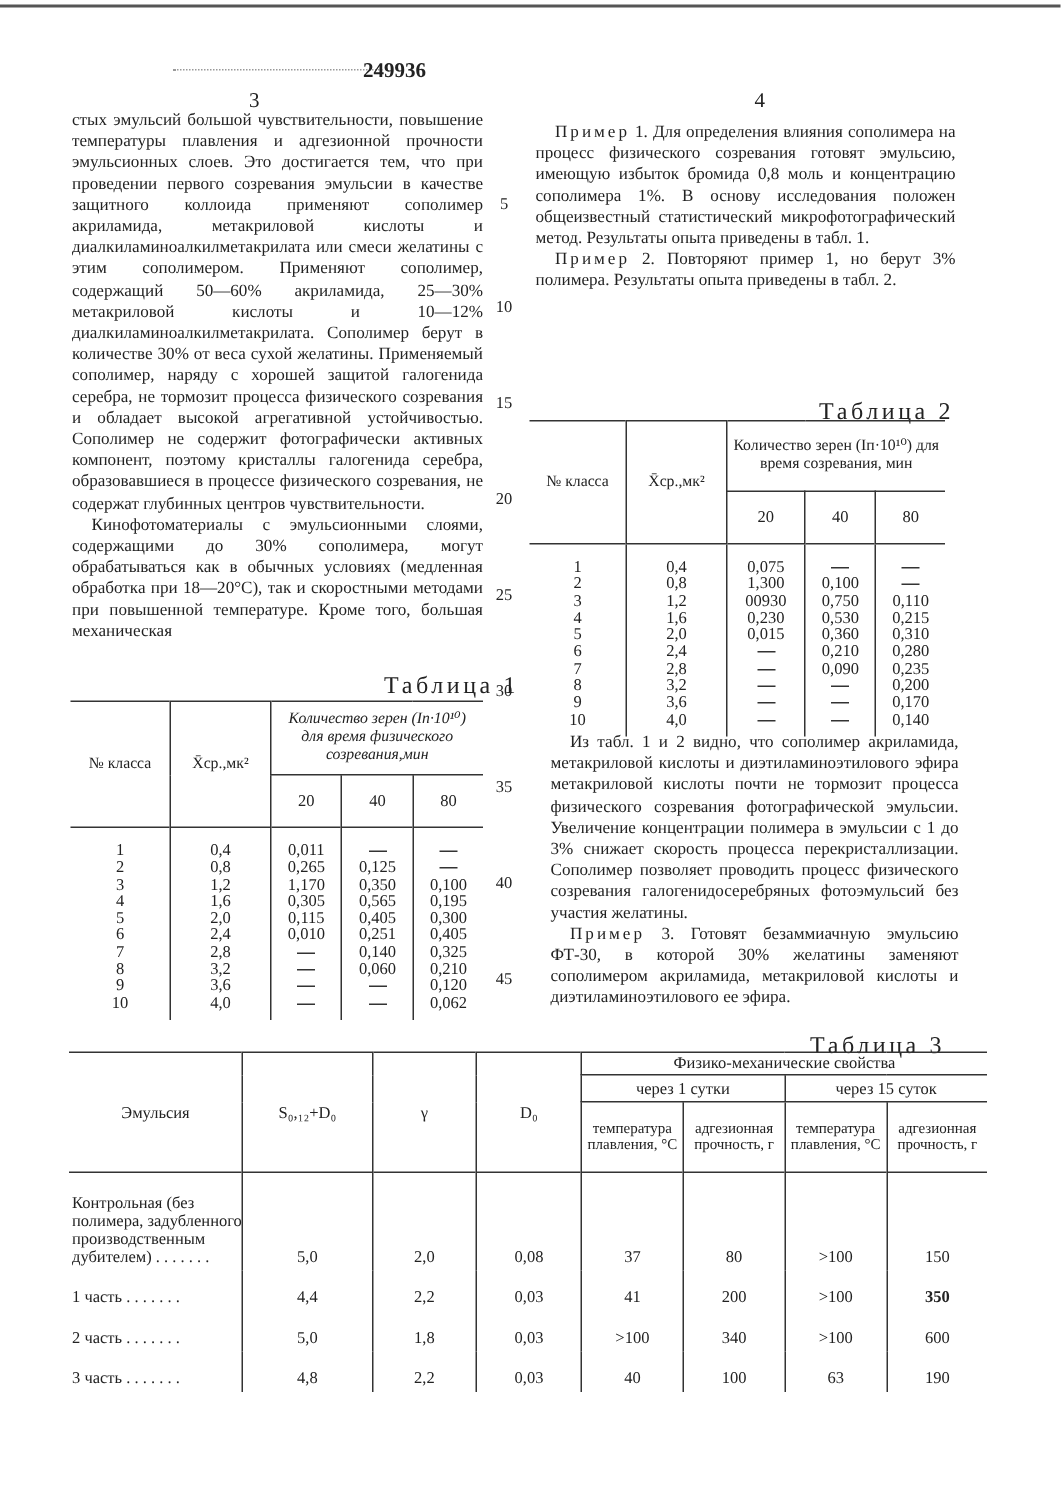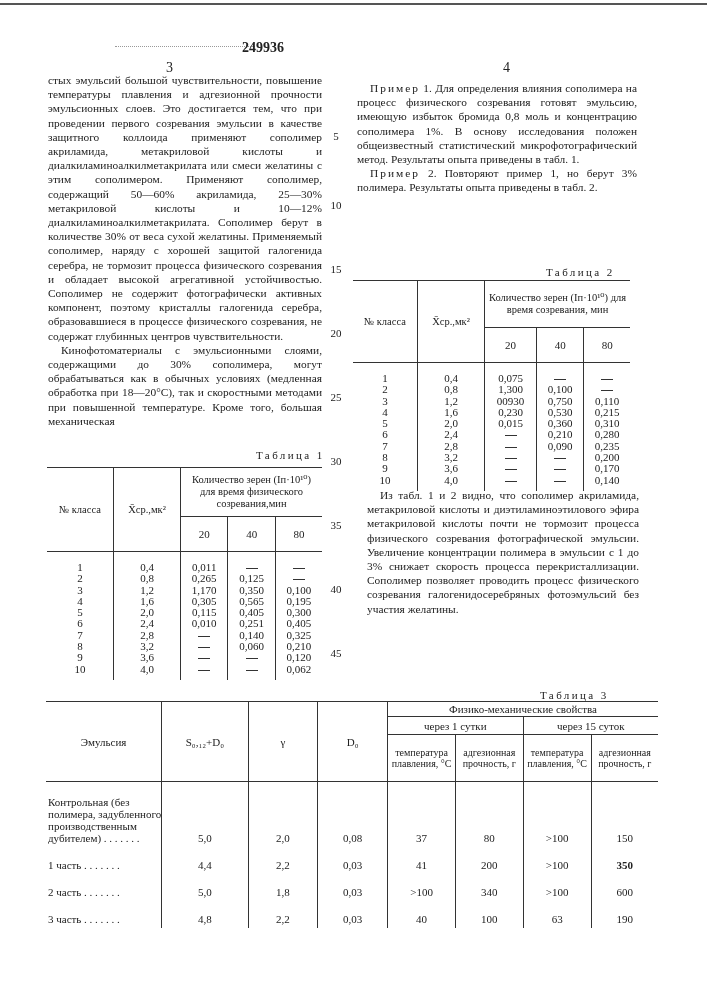--- a/index.html
+++ b/index.html
@@ -7,21 +7,21 @@
          font-family:"Liberation Serif","DejaVu Serif",serif; color:#222; }
   .topline { position:absolute; left:0; top:3px; width:707px; height:2px; background:#555; }
   .dots { position:absolute; left:115px; top:46px; width:140px; border-top:1px dotted #999; }
   .patent { position:absolute; left:242px; top:40px; font-size:14px; font-weight:bold; }
   .pgnum { position:absolute; top:60px; font-size:14px; }
   .col { position:absolute; font-size:11.4px; line-height:14.2px; text-align:justify; }
   .col p { margin:0; }
   .col p.ind { text-indent:13px; }
   .sp { letter-spacing:2px; }
   .lnum { position:absolute; left:326px; font-size:11px; width:20px; text-align:center; }
-  .tcap { position:absolute; font-size:11px; letter-spacing:2.4px; }
+  .tcap { position:absolute; font-size:16px; letter-spacing:2.4px; }
   table { border-collapse:collapse; position:absolute; font-size:11px; }
   td, th { font-weight:normal; padding:0; vertical-align:middle; text-align:center; }
   .t1 .data td, .t2 .data td { line-height:11.3px; vertical-align:top; padding-top:10px; }
   .bl { border-left:1px solid #333; }
   .bt { border-top:1px solid #333; }
   .bb { border-bottom:1px solid #333; }
   .hdr { font-size:10.5px; line-height:12px; }
   .t3 td { font-size:11px; }
   .t3 .hdr { font-size:10px; line-height:11.5px; }
   .dash { display:inline-block; width:12px; border-top:1px solid #333; vertical-align:middle; }
@@ -55,21 +55,21 @@
   <p class="ind"><span class="sp">Пример</span><span> 1. Для определения влияния сополимера на процесс физического созревания готовят эмульсию, имеющую избыток бромида 0,8 моль и концентрацию сополимера 1%. В основу исследования положен общеизвестный статистический микрофотографический метод. Результаты опыта приведены в табл. 1.</span></p>
   <p class="ind"><span class="sp">Пример</span><span> 2. Повторяют пример 1, но берут 3% полимера. Результаты опыта приведены в табл. 2.</span></p>
 </div>
 
 <div class="tcap" style="left:256px; top:449px;">Таблица 1</div>
 <table class="t1" style="left:47px; top:467px; width:275px;">
   <tbody>
       <tr class="bt">
     <td rowspan="2" style="width:66px" class="hdr">№ класса</td>
     <td rowspan="2" style="width:66px" class="hdr bl">X̄ср.,мк²</td>
-    <td colspan="3" class="hdr bl bb" style="height:48px; padding:0 4px;">Количество зерен (Iп·10¹⁰) для время физического созревания,мин</td>
+    <td colspan="3" class="hdr bl bb" style="height:48px; padding:0 4px;font-style:italic;">Количество зерен (Iп·10¹⁰) для время физического созревания,мин</td>
   </tr>
   <tr class="bb">
     <td class="bl" style="height:34px">20</td>
     <td class="bl">40</td>
     <td class="bl">80</td>
   </tr>
   <tr class="data" style="height:128px;">
     <td id="t1c0">
           <div>1</div>
           <div>2</div>
@@ -207,20 +207,21 @@
           <div>0,200</div>
           <div>0,170</div>
           <div>0,140</div>
         </td>
   </tr>
 </tbody>
   </table>
 
 <div class="col" style="left:367px; top:488px; width:272px;">
   <p class="ind">Из табл. 1 и 2 видно, что сополимер акриламида, метакриловой кислоты и диэтиламиноэтилового эфира метакриловой кислоты почти не тормозит процесса физического созревания фотографической эмульсии. Увеличение концентрации полимера в эмульсии с 1 до 3% снижает скорость процесса перекристаллизации. Сополимер позволяет проводить процесс физического созревания галогенидосеребряных фотоэмульсий без участия желатины.</p>
+  <p class="ind"><span class="sp">Пример</span><span> 3. Готовят безаммиачную эмульсию ФТ-30, в которой 30% желатины заменяют сополимером акриламида, метакриловой кислоты и диэтиламиноэтилового ее эфира.</span></p>
 </div>
 
 <div class="tcap" style="left:540px; top:689px;">Таблица 3</div>
 <table class="t3" style="left:46px; top:701px; width:612px;">
   <tbody>
       <tr class="bt">
     <td rowspan="3" style="width:89px">Эмульсия</td>
     <td rowspan="3" style="width:67px" class="bl">S₀,₁₂+D₀</td>
     <td rowspan="3" style="width:54px" class="bl">γ</td>
     <td rowspan="3" style="width:54px" class="bl">D₀</td>

